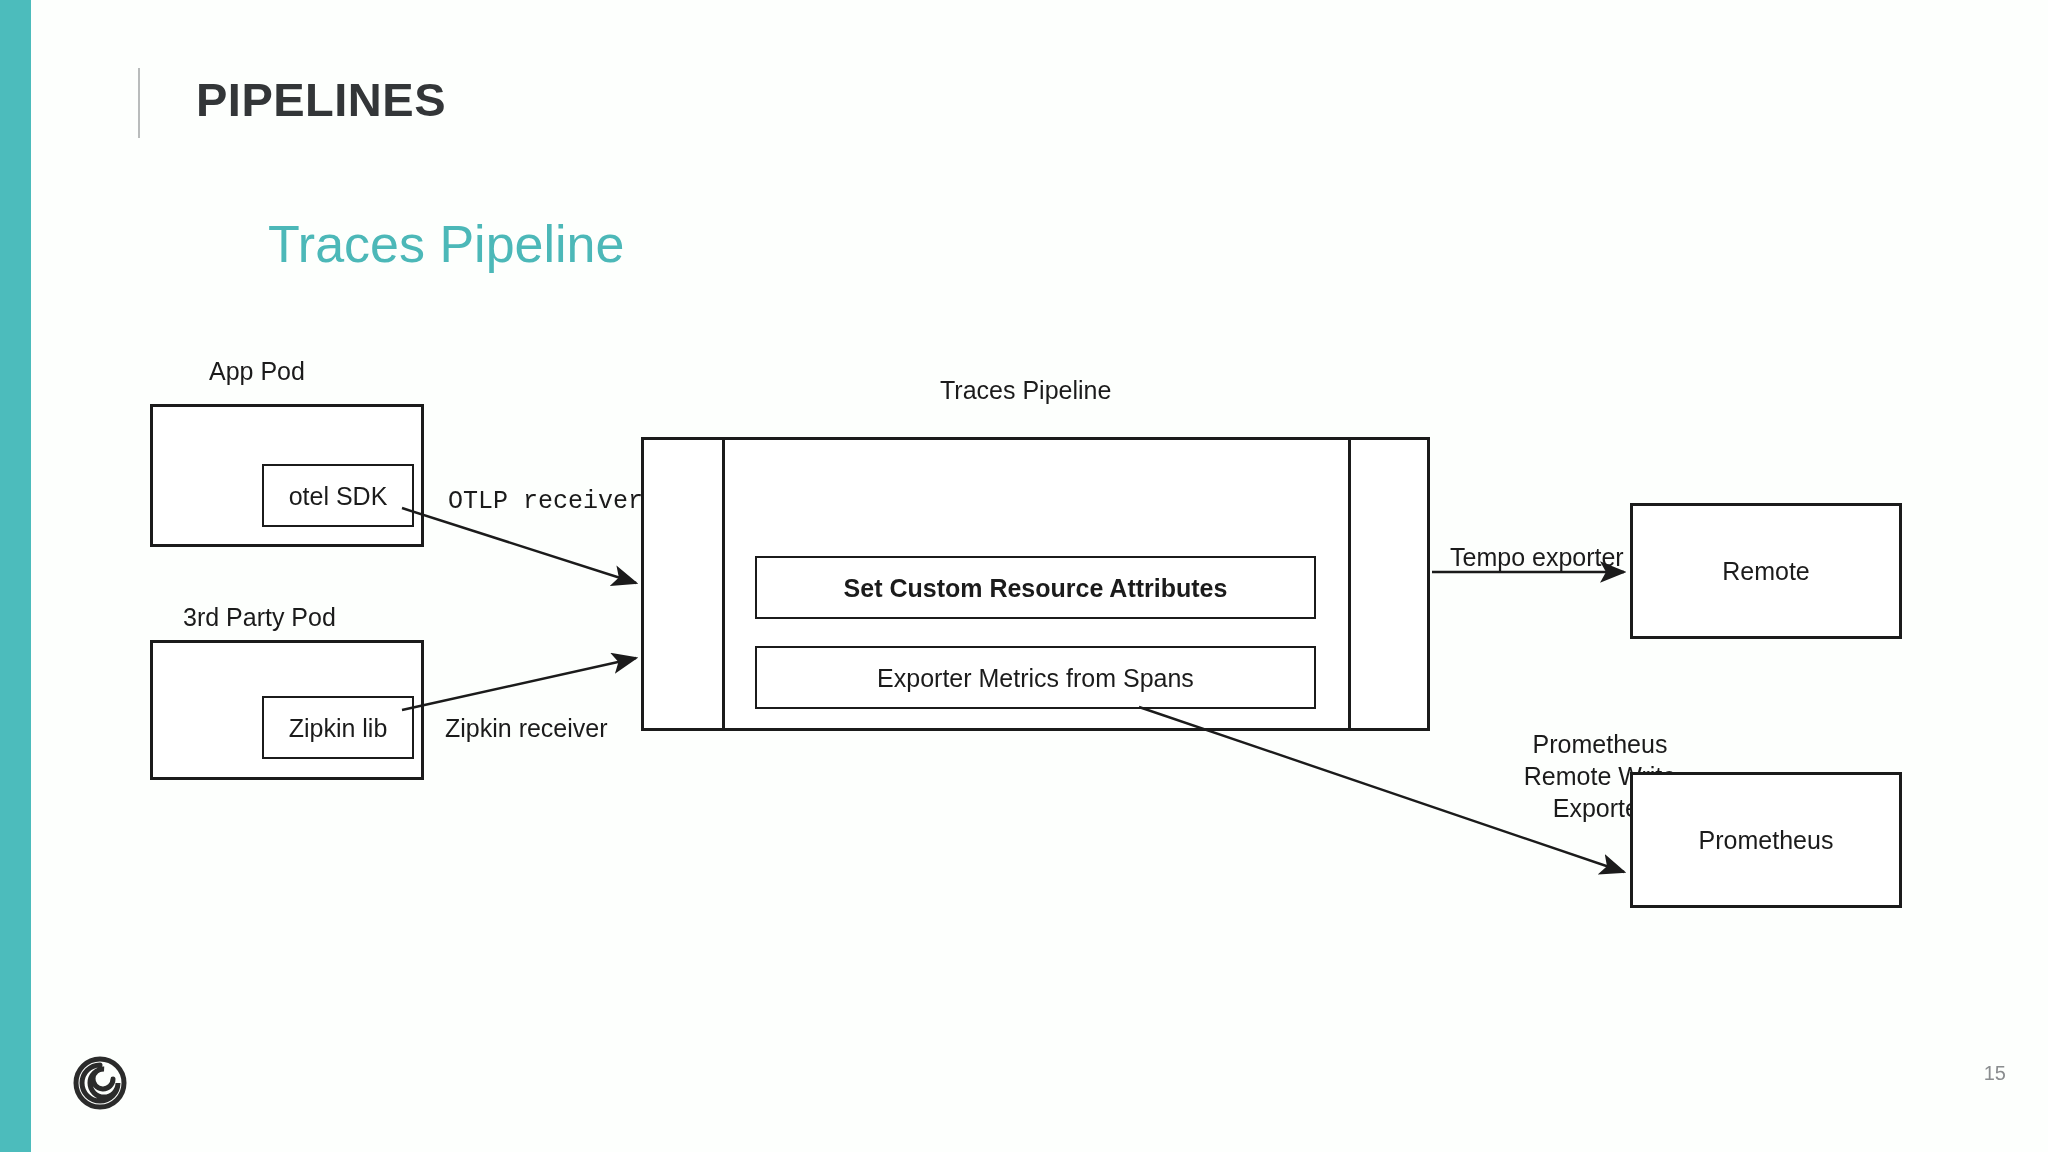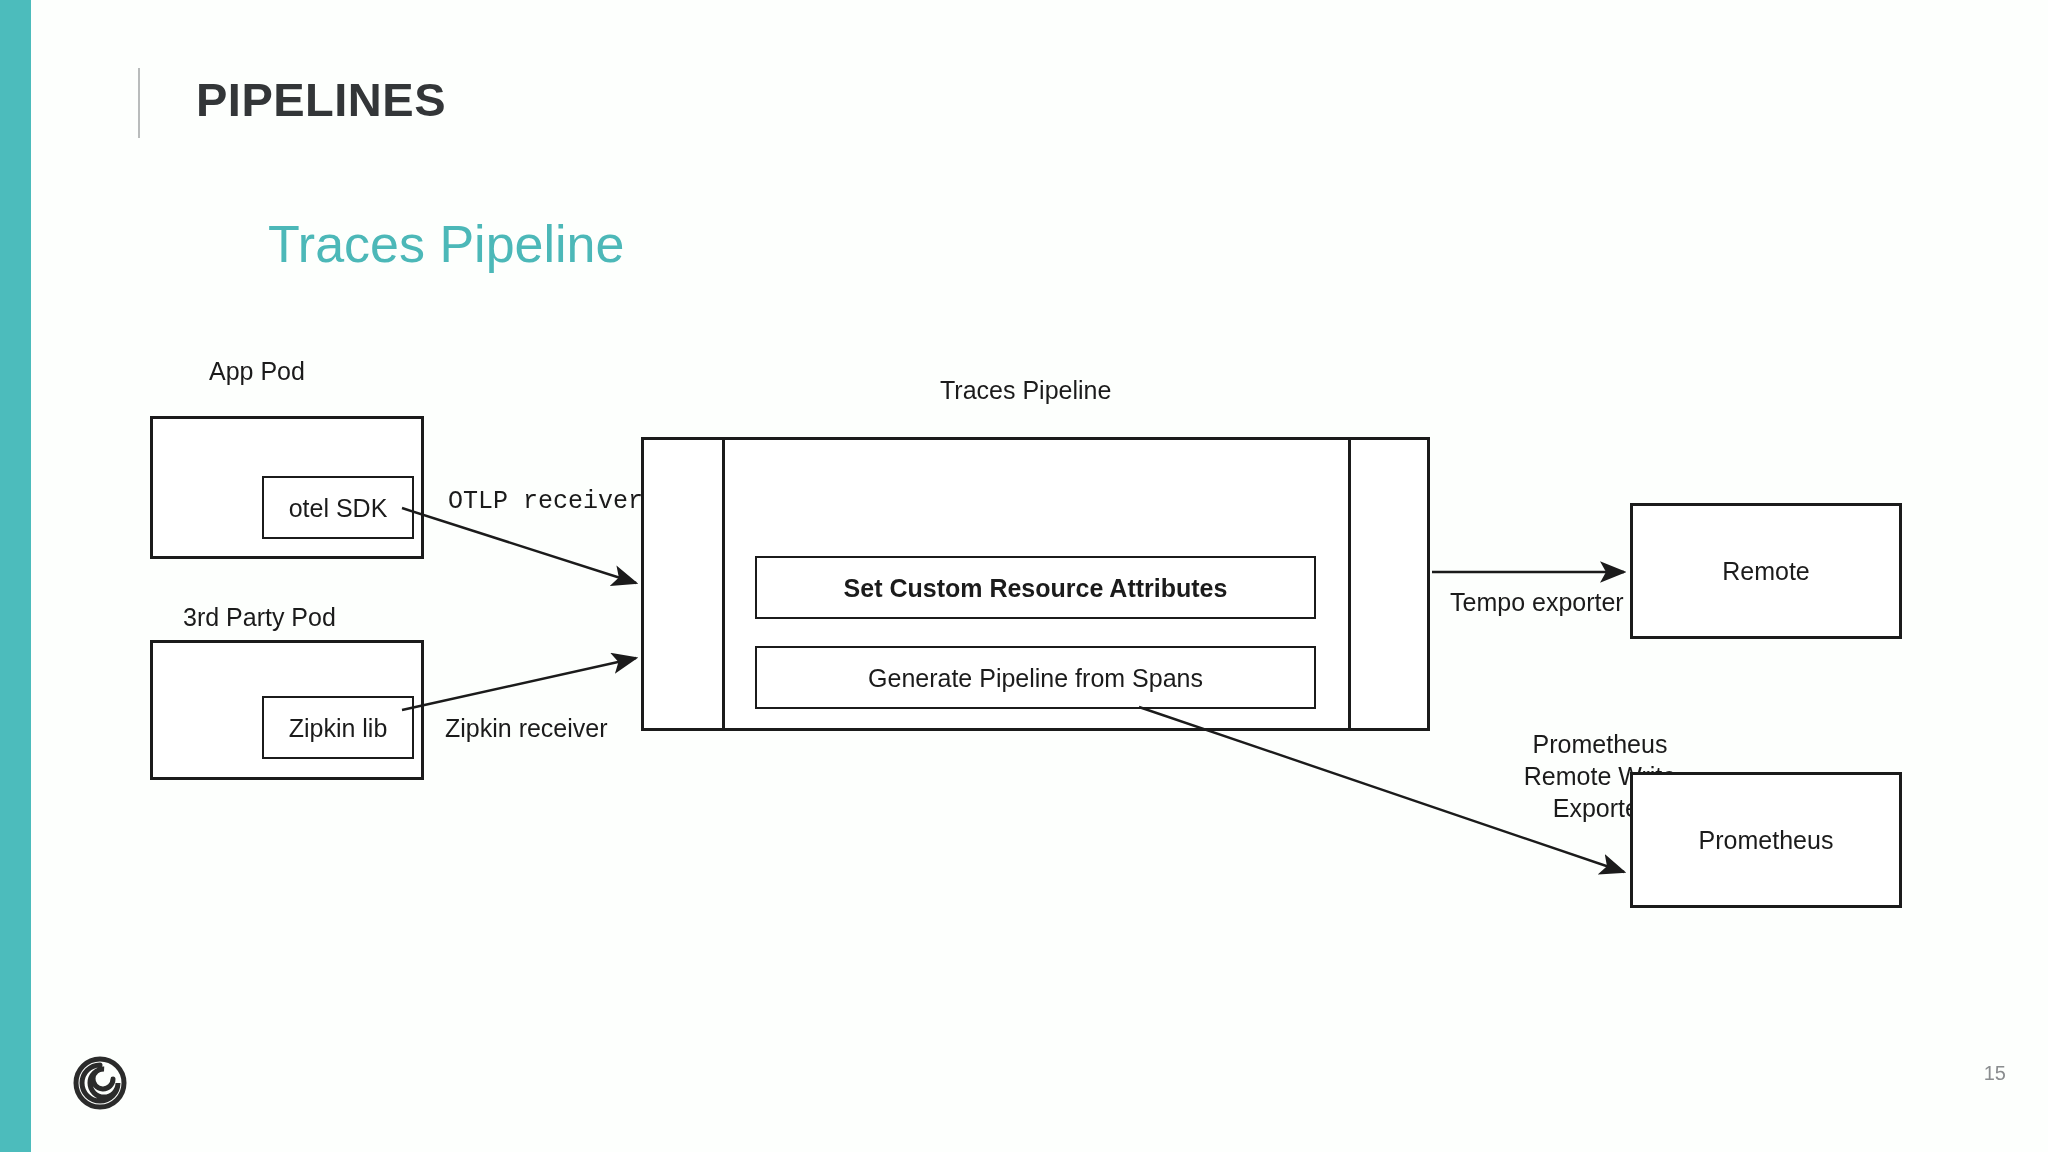--- a/index.html
+++ b/index.html
@@ -124,21 +124,21 @@
 
   <div class="accent-bar"></div>
 
   <div class="title-rule"></div>
   <div class="slide-title">PIPELINES</div>
   <div class="section-title">Traces Pipeline</div>
 
   <div class="diagram">
 
     <div class="dlabel" style="left:209px; top:356px;">App Pod</div>
-    <div class="dbox" style="left:150px; top:416px; width:274px; height:143px;padding-left:38px;">
+    <div class="dbox" style="left:150px; top:404px; width:274px; height:143px;padding-left:38px;">
       <div class="dbox thin" style="left:109px; top:57px; width:152px; height:63px;">
         <div class="boxtext">otel SDK</div>
       </div>
     </div>
     <div class="dlabel" style="left:448px; top:487px;font-family:Liberation Mono, monospace;">OTLP receiver</div>
 
     <div class="dlabel" style="left:183px; top:602px;">3rd Party Pod</div>
     <div class="dbox" style="left:150px; top:640px; width:274px; height:140px;">
       <div class="dbox thin" style="left:109px; top:53px; width:152px; height:63px;">
         <div class="boxtext">Zipkin lib</div>
@@ -149,25 +149,25 @@
     <div class="dlabel" style="left:940px; top:375px;">Traces Pipeline</div>
 
     <div class="dbox" style="left:641px; top:437px; width:789px; height:294px;">
       <div class="vdiv" style="left:78px; top:0; height:288px;"></div>
       <div class="vdiv" style="left:704px; top:0; height:288px;"></div>
 
       <div class="dbox thin" style="left:111px; top:116px; width:561px; height:63px;font-weight:bold;">
         <div class="boxtext">Set Custom Resource Attributes</div>
       </div>
       <div class="dbox thin" style="left:111px; top:206px; width:561px; height:63px;">
-        <div class="boxtext">Generate Pipeline from Spans</div>
+        <div class="boxtext">Exporter Metrics from Spans</div>
       </div>
     </div>
 
-    <div class="dlabel" style="left:1450px; top:542px;margin-top:45px;">Tempo exporter</div>
+    <div class="dlabel" style="left:1450px; top:542px;">Tempo exporter</div>
     <div class="dbox" style="left:1630px; top:503px; width:272px; height:136px;">
       <div class="boxtext">Remote</div>
     </div>
 
     <div class="dlabel multiline" style="left:1490px; top:728px; width:220px;">Prometheus
 Remote Write
 Exporter</div>
     <div class="dbox" style="left:1630px; top:772px; width:272px; height:136px;">
         <div class="boxtext">Prometheus</div>
     </div>

